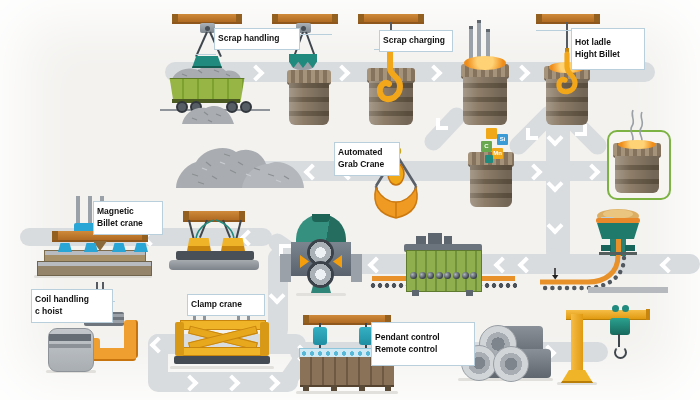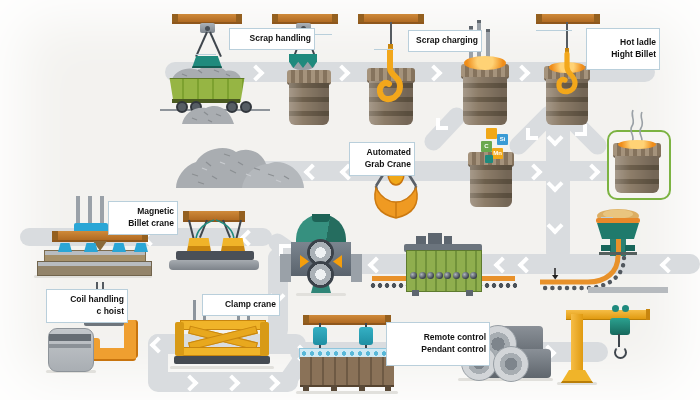--- a/index.html
+++ b/index.html
@@ -2,21 +2,21 @@
 <html style="--ribbon: #d9dcdf; --labelBorder: #b9cfdb; --beam: #c07a2e; --hookYellow: #f2a71b; --magnetTeal: #1f8a7d; --machineTeal: #2f8577; --craneYellow: #f0b429; --alloyBlue: #3a9bd5; --alloyGreen: #6aa84f; --alloyOrange: #f0a818; --greenBox: #7cb342; --barrel: #8d7d69; --wagonGreen: #96b544; --millGreen: #8fae4e; --strandOrange: #e8912a; --waterBlue: #bfe6f2; --steelGray: #aeb3b7;"><head>
 <meta charset="utf-8">
 <style>
   html,body{margin:0;padding:0;background:#fff;font-family:"Liberation Sans",sans-serif;}
   #stage{position:relative;width:700px;height:400px;overflow:hidden;background:#f3f2ef;
          box-shadow:inset 0 0 55px 22px rgba(255,255,255,.95);}
   .abs{position:absolute;}
   .ribbon{position:absolute;background:var(--ribbon,#d9dcdf);border-radius:10px;z-index:0;}
   .chev{position:absolute;width:8px;height:8px;border-top:4px solid #fff;border-right:4px solid #fff;z-index:1;}
   .lbl{position:absolute;background:#fff;border:1px solid var(--labelBorder,#bad0dc);color:#121212;
-       font-weight:bold;font-size:8.5px;line-height:1.4;text-align:right;padding:4px 3px;z-index:7;margin-left:15px;}
+       font-weight:bold;font-size:8.5px;line-height:1.4;text-align:left;padding:4px 3px;z-index:7;}
   .lbl span{display:block;white-space:nowrap;}
   .conn{position:absolute;height:1px;background:var(--labelBorder,#bad0dc);z-index:6;}
   .beam{position:absolute;height:8px;background:linear-gradient(#cf8a3a,#b06a22);border-bottom:2px solid #8f571c;z-index:2;}
   .beam:before,.beam:after{content:"";position:absolute;top:0;width:6px;height:100%;background:#94601f;}
   .beam:before{left:0}.beam:after{right:0}
   .trolley{position:absolute;width:15px;height:10px;background:linear-gradient(#aab1b8,#7e868e);border-radius:2px;z-index:2;}
   .trolley:after{content:"";position:absolute;left:5px;top:3px;width:5px;height:5px;border-radius:50%;background:#474e55;}
   .chain{position:absolute;width:2px;background:#3f464d;transform-origin:top center;z-index:2;}
   .cable{position:absolute;width:2px;background:#555b61;z-index:2;}
   .barrel{position:absolute;z-index:3;}
@@ -325,21 +325,21 @@
   <div class="conn" style="left:292px;top:34px;width:40px"></div>
   <div class="conn" style="left:374px;top:49px;width:20px"></div>
   <div class="conn" style="left:536px;top:30px;width:36px"></div>
   <div class="conn" style="left:601px;top:217px;width:12px"></div>
   <div class="conn" style="left:390px;top:157px;width:10px"></div>
   <div class="conn" style="left:105px;top:301px;width:10px"></div>
 
   <div class="lbl" style="left:214px;top:28px;width:78px">
       <span>Scrap handling</span>
     </div>
-  <div class="lbl" style="left:393px;top:30px;width:66px">
+  <div class="lbl" style="left:379px;top:30px;width:66px">
       <span>Scrap charging</span>
     </div>
   <div class="lbl" style="left:571px;top:28px;width:66px;padding-top:8px;padding-bottom:8px">
       <span>Hot ladle</span>
       <span>Hight Billet</span>
     </div>
   <div class="lbl" style="left:334px;top:142px;width:58px">
       <span>Automated</span>
       <span>Grab Crane</span>
     </div>
@@ -348,22 +348,22 @@
       <span>Billet crane</span>
     </div>
   <div class="lbl" style="left:31px;top:289px;width:74px">
       <span>Coil handling</span>
       <span>c hoist</span>
     </div>
   <div class="lbl" style="left:187px;top:294px;width:70px">
       <span>Clamp crane</span>
     </div>
   <div class="lbl" style="left:371px;top:322px;width:96px;padding-top:9px;padding-bottom:9px">
+      <span>Pendant control</span>
       <span>Remote control</span>
-      <span>Pendant control</span>
     </div>
 <div class="chev" style="left: 250px; top: 67px; transform: rotate(45deg);"></div>
     <div class="chev" style="left: 336px; top: 67px; transform: rotate(45deg);"></div>
     <div class="chev" style="left: 428px; top: 67px; transform: rotate(45deg);"></div>
     <div class="chev" style="left: 516px; top: 67px; transform: rotate(45deg);"></div>
     <div class="chev" style="left: 436px; top: 118px; transform: rotate(180deg);"></div>
     <div class="chev" style="left: 526px; top: 128px; transform: rotate(180deg);"></div>
     <div class="chev" style="left: 575px; top: 124px; transform: rotate(90deg);"></div>
     <div class="chev" style="left: 549px; top: 132px; transform: rotate(135deg);"></div>
     <div class="chev" style="left: 549px; top: 178px; transform: rotate(135deg);"></div>

